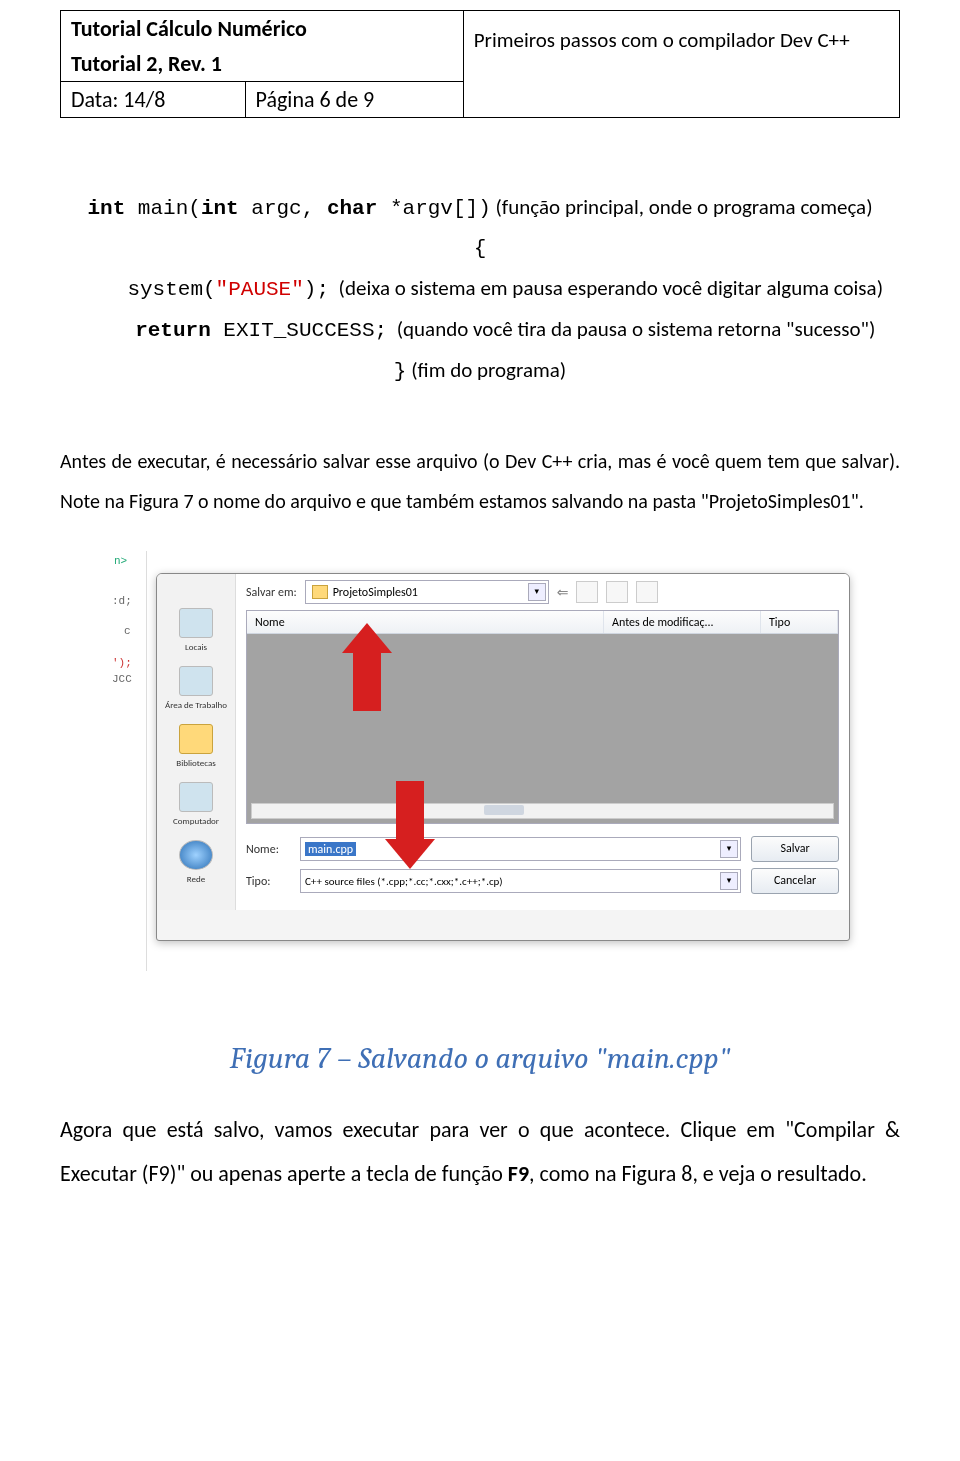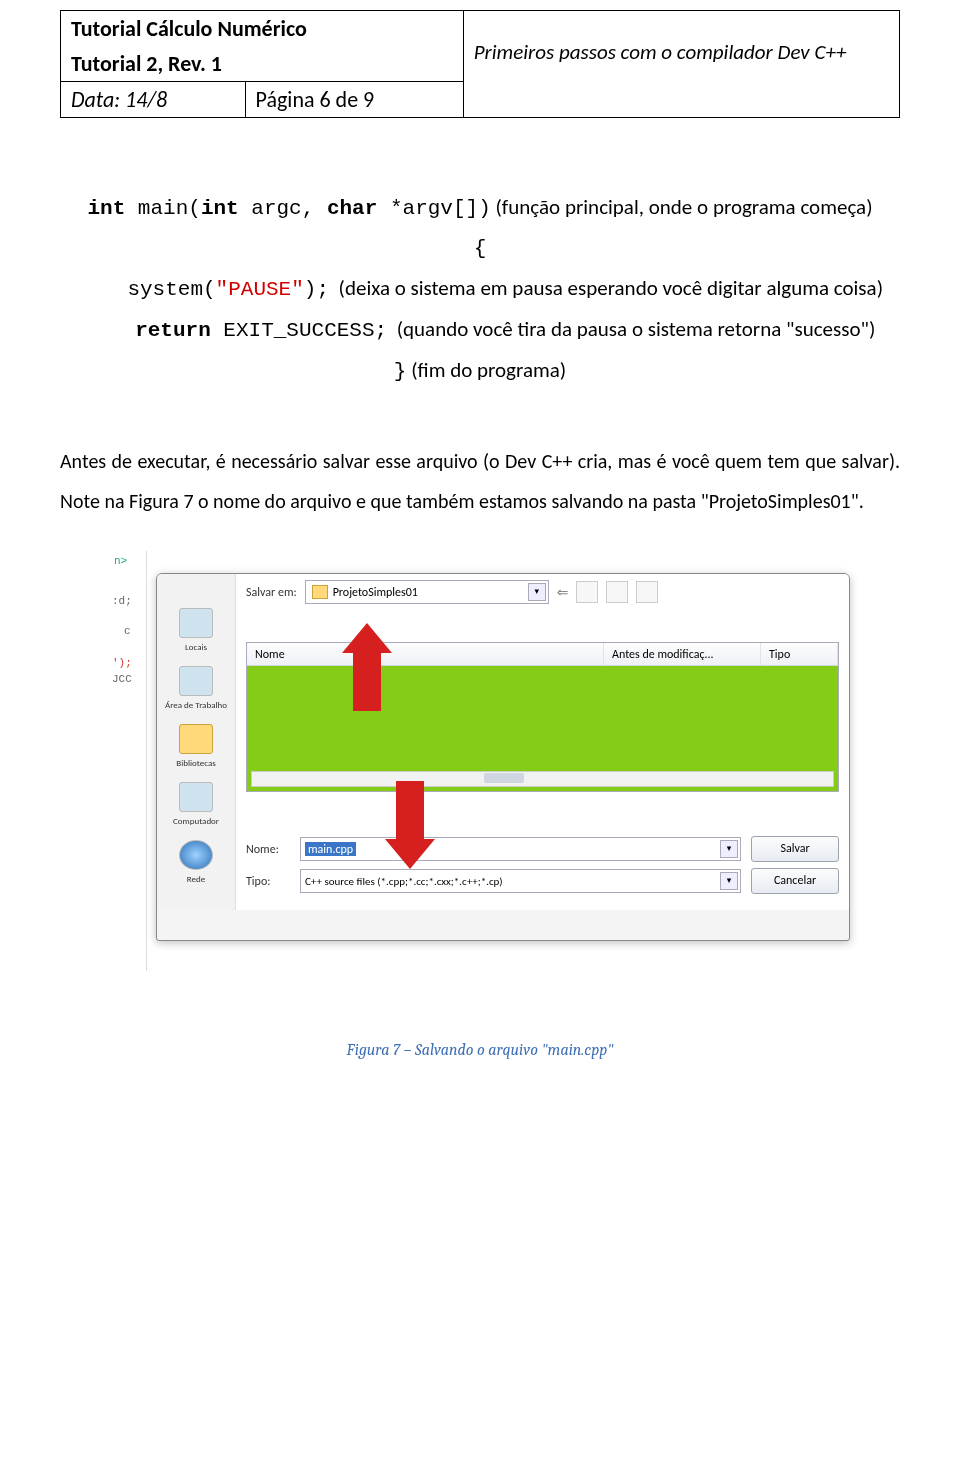--- a/index.html
+++ b/index.html
@@ -24,28 +24,28 @@
   .dlg { position:absolute; left:46px; top:22px; right:0; bottom:30px; border:1px solid #888; border-radius:6px 6px 3px 3px; background:#f4f4f4; box-shadow:0 2px 8px rgba(0,0,0,.25); overflow:hidden; }
   .dlg-title { height:30px; background:linear-gradient(#fafcff,#e3ecf7); border-bottom:1px solid #b5c6dd; display:flex; align-items:center; padding:0 8px; font-size:13px; }
   .dlg-title .ico { width:16px; height:16px; background:#3a76c8; margin-right:6px; border-radius:2px; }
   .dlg-close { margin-left:auto; width:44px; height:20px; background:#e04b3a; border:1px solid #a83528; border-radius:3px; color:#fff; font-size:13px; text-align:center; line-height:18px; }
   .dlg-body { display:flex; height:calc(100% - 30px); }
   .places { width:78px; background:#f2f2f2; border-right:1px solid #ddd; display:flex; flex-direction:column; align-items:center; padding-top:34px; gap:14px; font-size:9px; color:#333; text-align:center; }
   .place { display:flex; flex-direction:column; align-items:center; gap:3px; }
   .place .pi { width:32px; height:28px; border:1px solid #bbb; background:#cfe3ee; border-radius:3px; }
   .pi.folder { background:#ffd97a; border-color:#caa33d; }
   .pi.globe { background:radial-gradient(#9fd2ff,#2a6fb5); border-radius:50%; }
-  .main { flex:1; background:#fff; display:flex; flex-direction:column;gap:32px; }
+  .main { flex:1; background:#fff; display:flex; flex-direction:column; }
   .toprow { display:flex; align-items:center; padding:6px 10px; font-size:12px; gap:8px; }
   .toprow label { color:#333; }
   .combo { flex:0 0 230px; height:22px; border:1px solid #aab; background:#fff; display:flex; align-items:center; padding:0 6px; font-size:12px; position:relative; }
   .combo .fico { width:14px; height:12px; background:#ffd97a; border:1px solid #caa33d; margin-right:5px; }
   .combo .dd { position:absolute; right:2px; top:2px; width:16px; height:16px; border:1px solid #aab; background:#eef; text-align:center; font-size:9px; line-height:14px; }
   .tool-ico { width:20px; height:20px; border:1px solid #ccc; background:#f7f7f7; }
-  .list-area { flex:1; margin:0 10px 6px 10px; border:1px solid #aab; background:#84cc16; position:relative; }
+  .list-area { flex:1; margin:0 10px 6px 10px; border:1px solid #aab; background:#a3a3a3; position:relative; }
   .list-hdr { display:flex; background:linear-gradient(#fdfdfd,#eef1f5); border-bottom:1px solid #cfd6e0; font-size:12px; }
   .list-hdr .col { padding:4px 8px; border-right:1px solid #dfe4ec; }
   .col.nome { flex:1; }
   .col.data { width:140px; }
   .col.tipo { width:60px; }
   .empty { font-size:12px; color:#333; text-align:center; margin-top:20px; }
   .sb { position:absolute; left:4px; right:4px; bottom:4px; height:14px; border:1px solid #ccc; background:#f2f2f2; }
   .sb .thumb { position:absolute; left:40%; top:1px; width:40px; height:10px; background:#cfd6e0; border-radius:2px; }
   .bottom { padding:6px 10px 10px 10px; font-size:12px; }
   .brow { display:flex; align-items:center; gap:10px; margin-bottom:6px; }
@@ -56,46 +56,46 @@
   .btn { width:86px; height:24px; border:1px solid #9aa3af; background:linear-gradient(#fcfcfc,#e7ecf2); border-radius:3px; font-size:12px; text-align:center; line-height:22px; }
   
   .arrow { position:absolute; width:50px; }
   .arrow .shaft { width:28px; height:58px; background:#d61f1f; margin:0 auto; }
   .arrow .head { width:0; height:0; border-left:25px solid transparent; border-right:25px solid transparent; margin:0 auto; }
   .arrow.up .head { border-bottom:30px solid #d61f1f; }
   .arrow.down .head { border-top:30px solid #d61f1f; }
   .arrow.up { top:72px; left:232px; }
   .arrow.down { top:230px; left:275px; }
   
-  .caption { font-family:"Cambria","Georgia",serif; font-style:italic; color:#3f6fb5; font-size:16px; text-align:center; margin-top:70px; }
+  .caption { font-family:"Cambria","Georgia",serif; font-style:italic; color:#3f6fb5; font-size:30px; text-align:center; margin-top:70px; }
   .para2 { font-size:22px; line-height:2.0; text-align:justify; margin-top:32px; }
   .para2 b { font-weight:bold; }
 </style>
 </head>
 <body>
 
 <div class="page">
 
   <table class="hdr">
     <tbody>
         <tr>
       <td colspan="2" style="border-bottom:none;">
         <span class="title1">Tutorial Cálculo Numérico</span>
       </td>
-      <td rowspan="3" class="right" style="width:52%;vertical-align:top;padding-top:28px;font-style:italic;">
+      <td rowspan="3" class="right" style="width:52%;vertical-align:top;padding-top:16px;">
         <span>Primeiros passos com o compilador Dev C++</span>
       </td>
     </tr>
     <tr>
       <td colspan="2" style="border-top:none;">
         <span class="title2">Tutorial 2, Rev. 1</span>
       </td>
     </tr>
     <tr>
-      <td style="width:22%;font-style:italic;"><span>Data: 14/8</span></td>
+      <td style="width:22%;"><span>Data: 14/8</span></td>
       <td><span>Página 6 de 9</span></td>
     </tr>
   </tbody>
     </table>
 
   <div class="code"><span class="kw">int</span><span> main(</span><span class="kw">int</span><span> argc, </span><span class="kw">char</span><span> *argv[])</span><span class="cmt"> (função principal, onde o programa começa)</span>
 <span>{</span>
 <span>    system(</span><span class="str">"PAUSE"</span><span>);</span><span class="cmt">  (deixa o sistema em pausa esperando você digitar alguma coisa)</span>
 <span>    </span><span class="kw">return</span><span> EXIT_SUCCESS;</span><span class="cmt">  (quando você tira da pausa o sistema retorna "sucesso")</span>
 <span>}</span><span class="cmt"> (fim do programa)</span></div>
@@ -185,14 +185,17 @@
         <div class="shaft"></div>
     </div>
     <div class="arrow down">
       <div class="shaft"></div>
         <div class="head"></div>
     </div>
   </div>
 
   <div class="caption">Figura 7 – Salvando o arquivo "main.cpp"</div>
 
+  <div class="para2">
+    <span>Agora que está salvo, vamos executar para ver o que acontece. Clique em "Compilar &amp; Executar (F9)" ou apenas aperte a tecla de função </span><b>F9</b><span>, como na Figura 8, e veja o resultado.</span>
+  </div>
 
 </div>
 
 </body></html>

